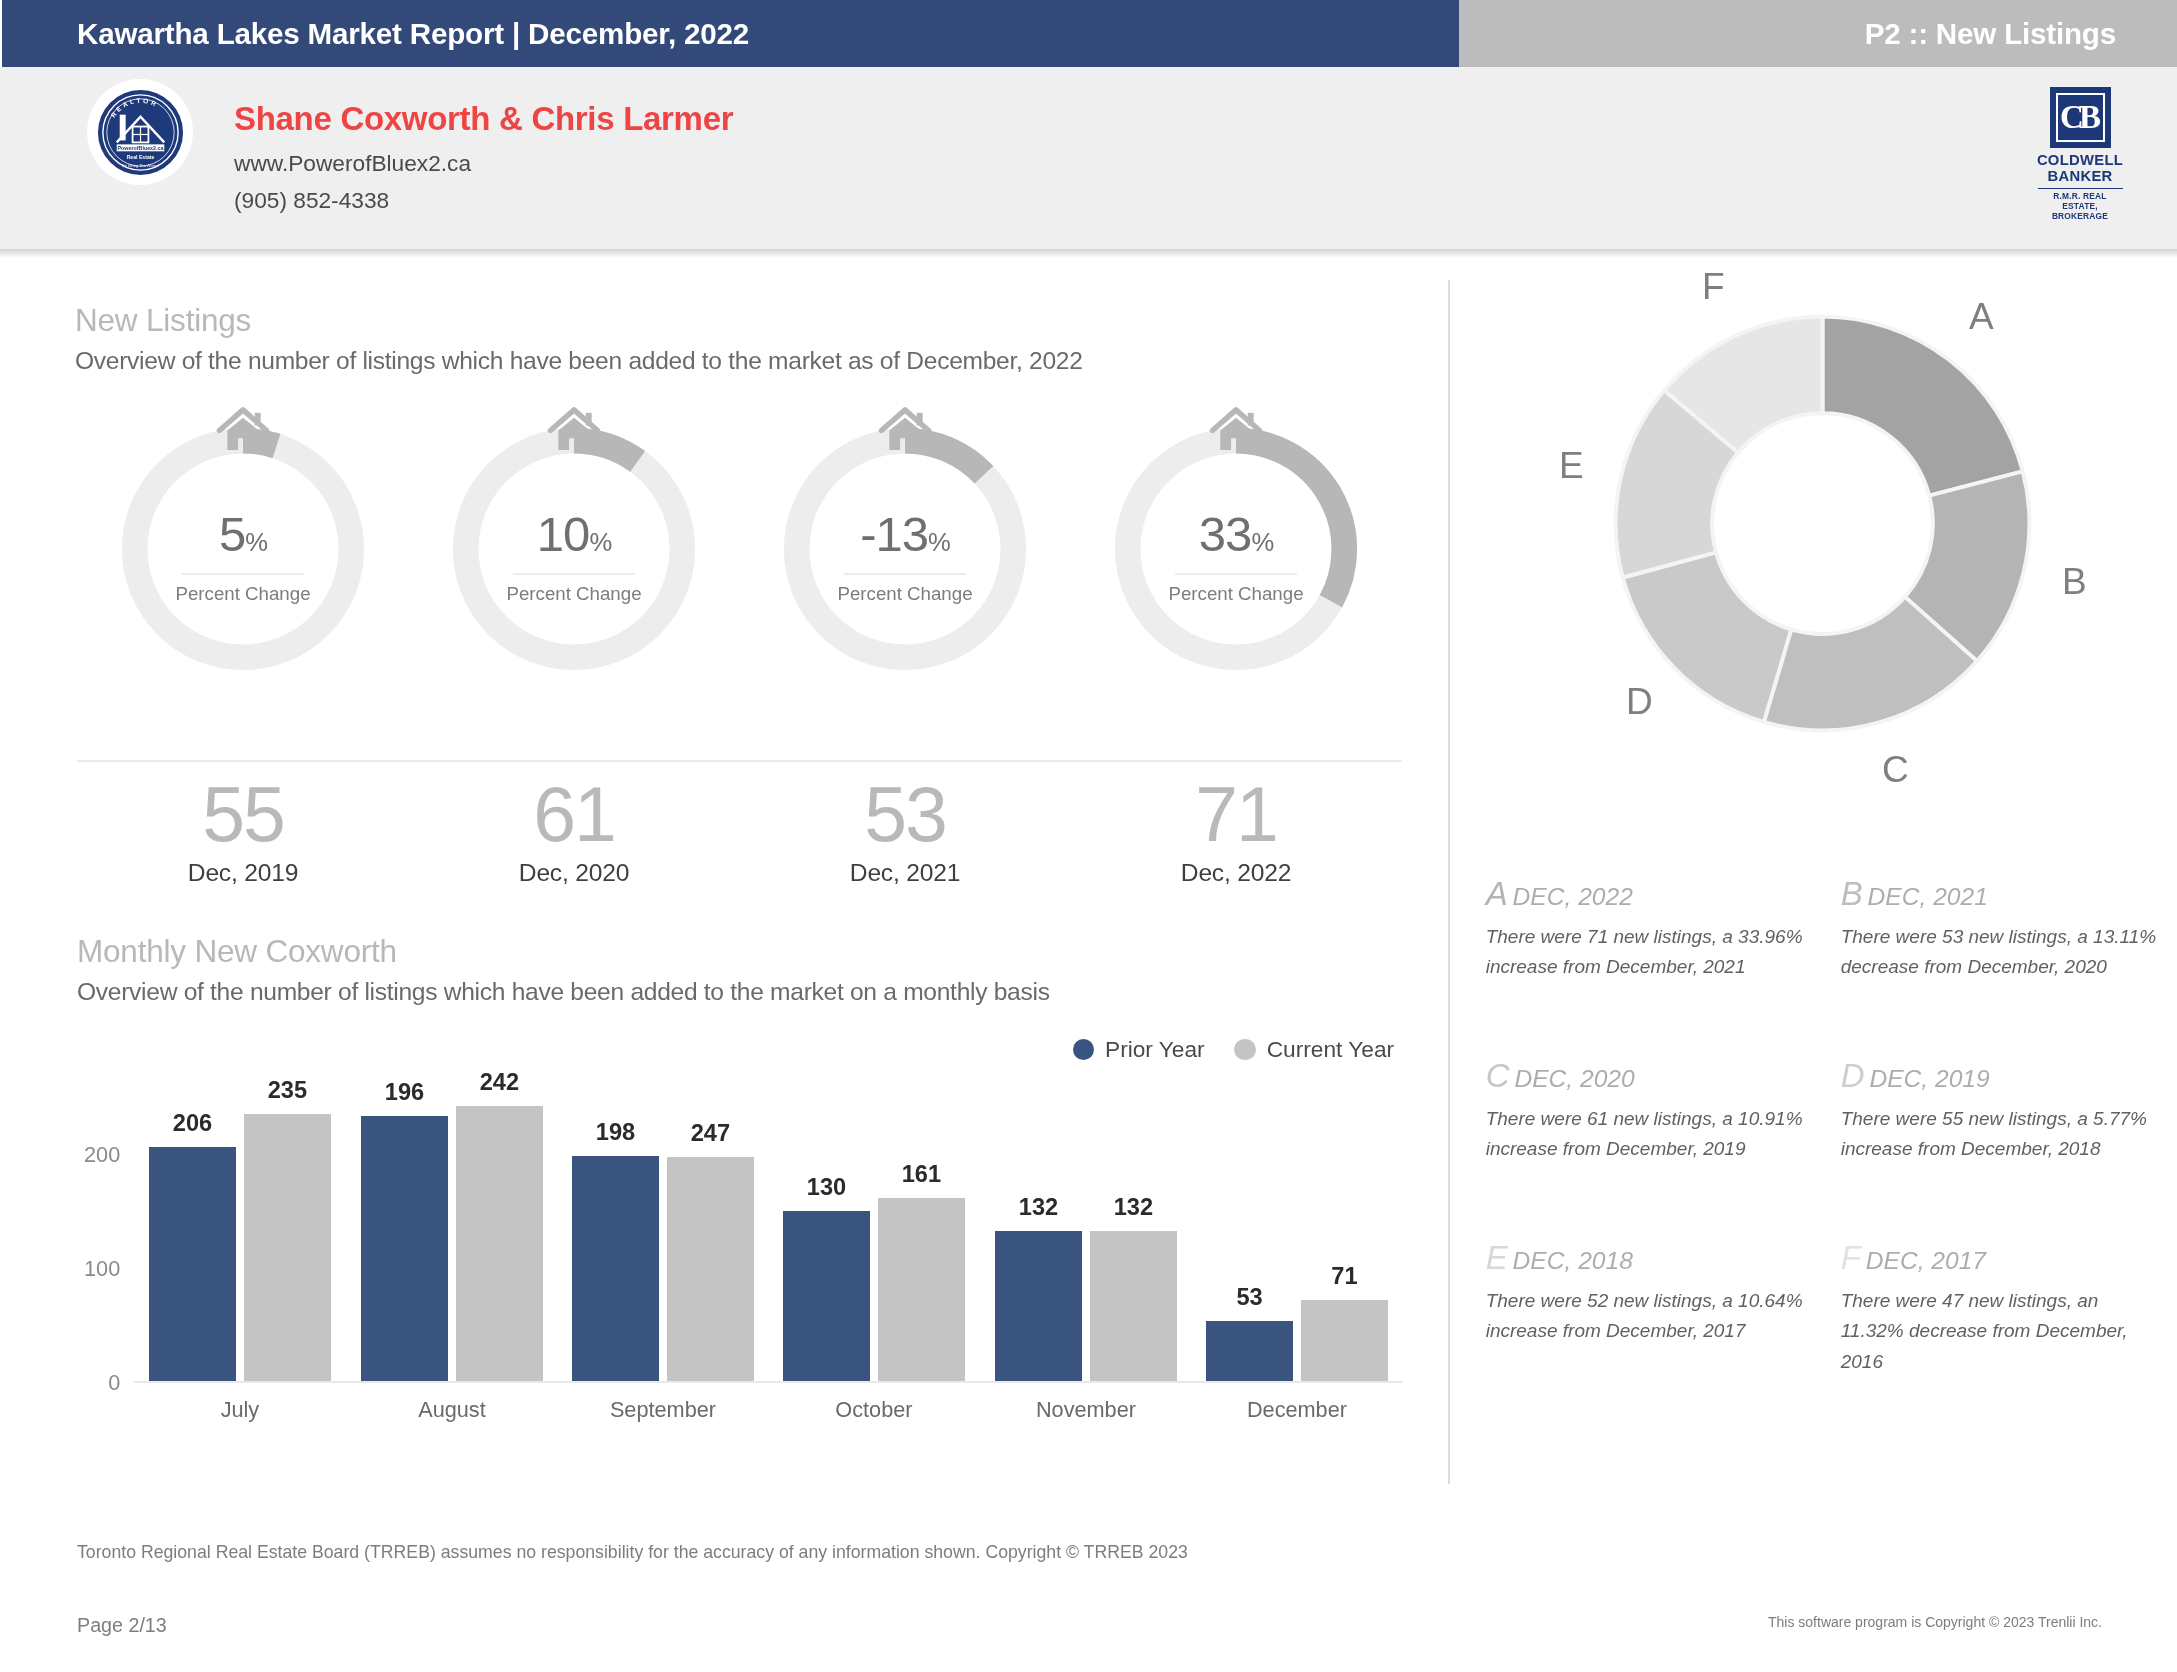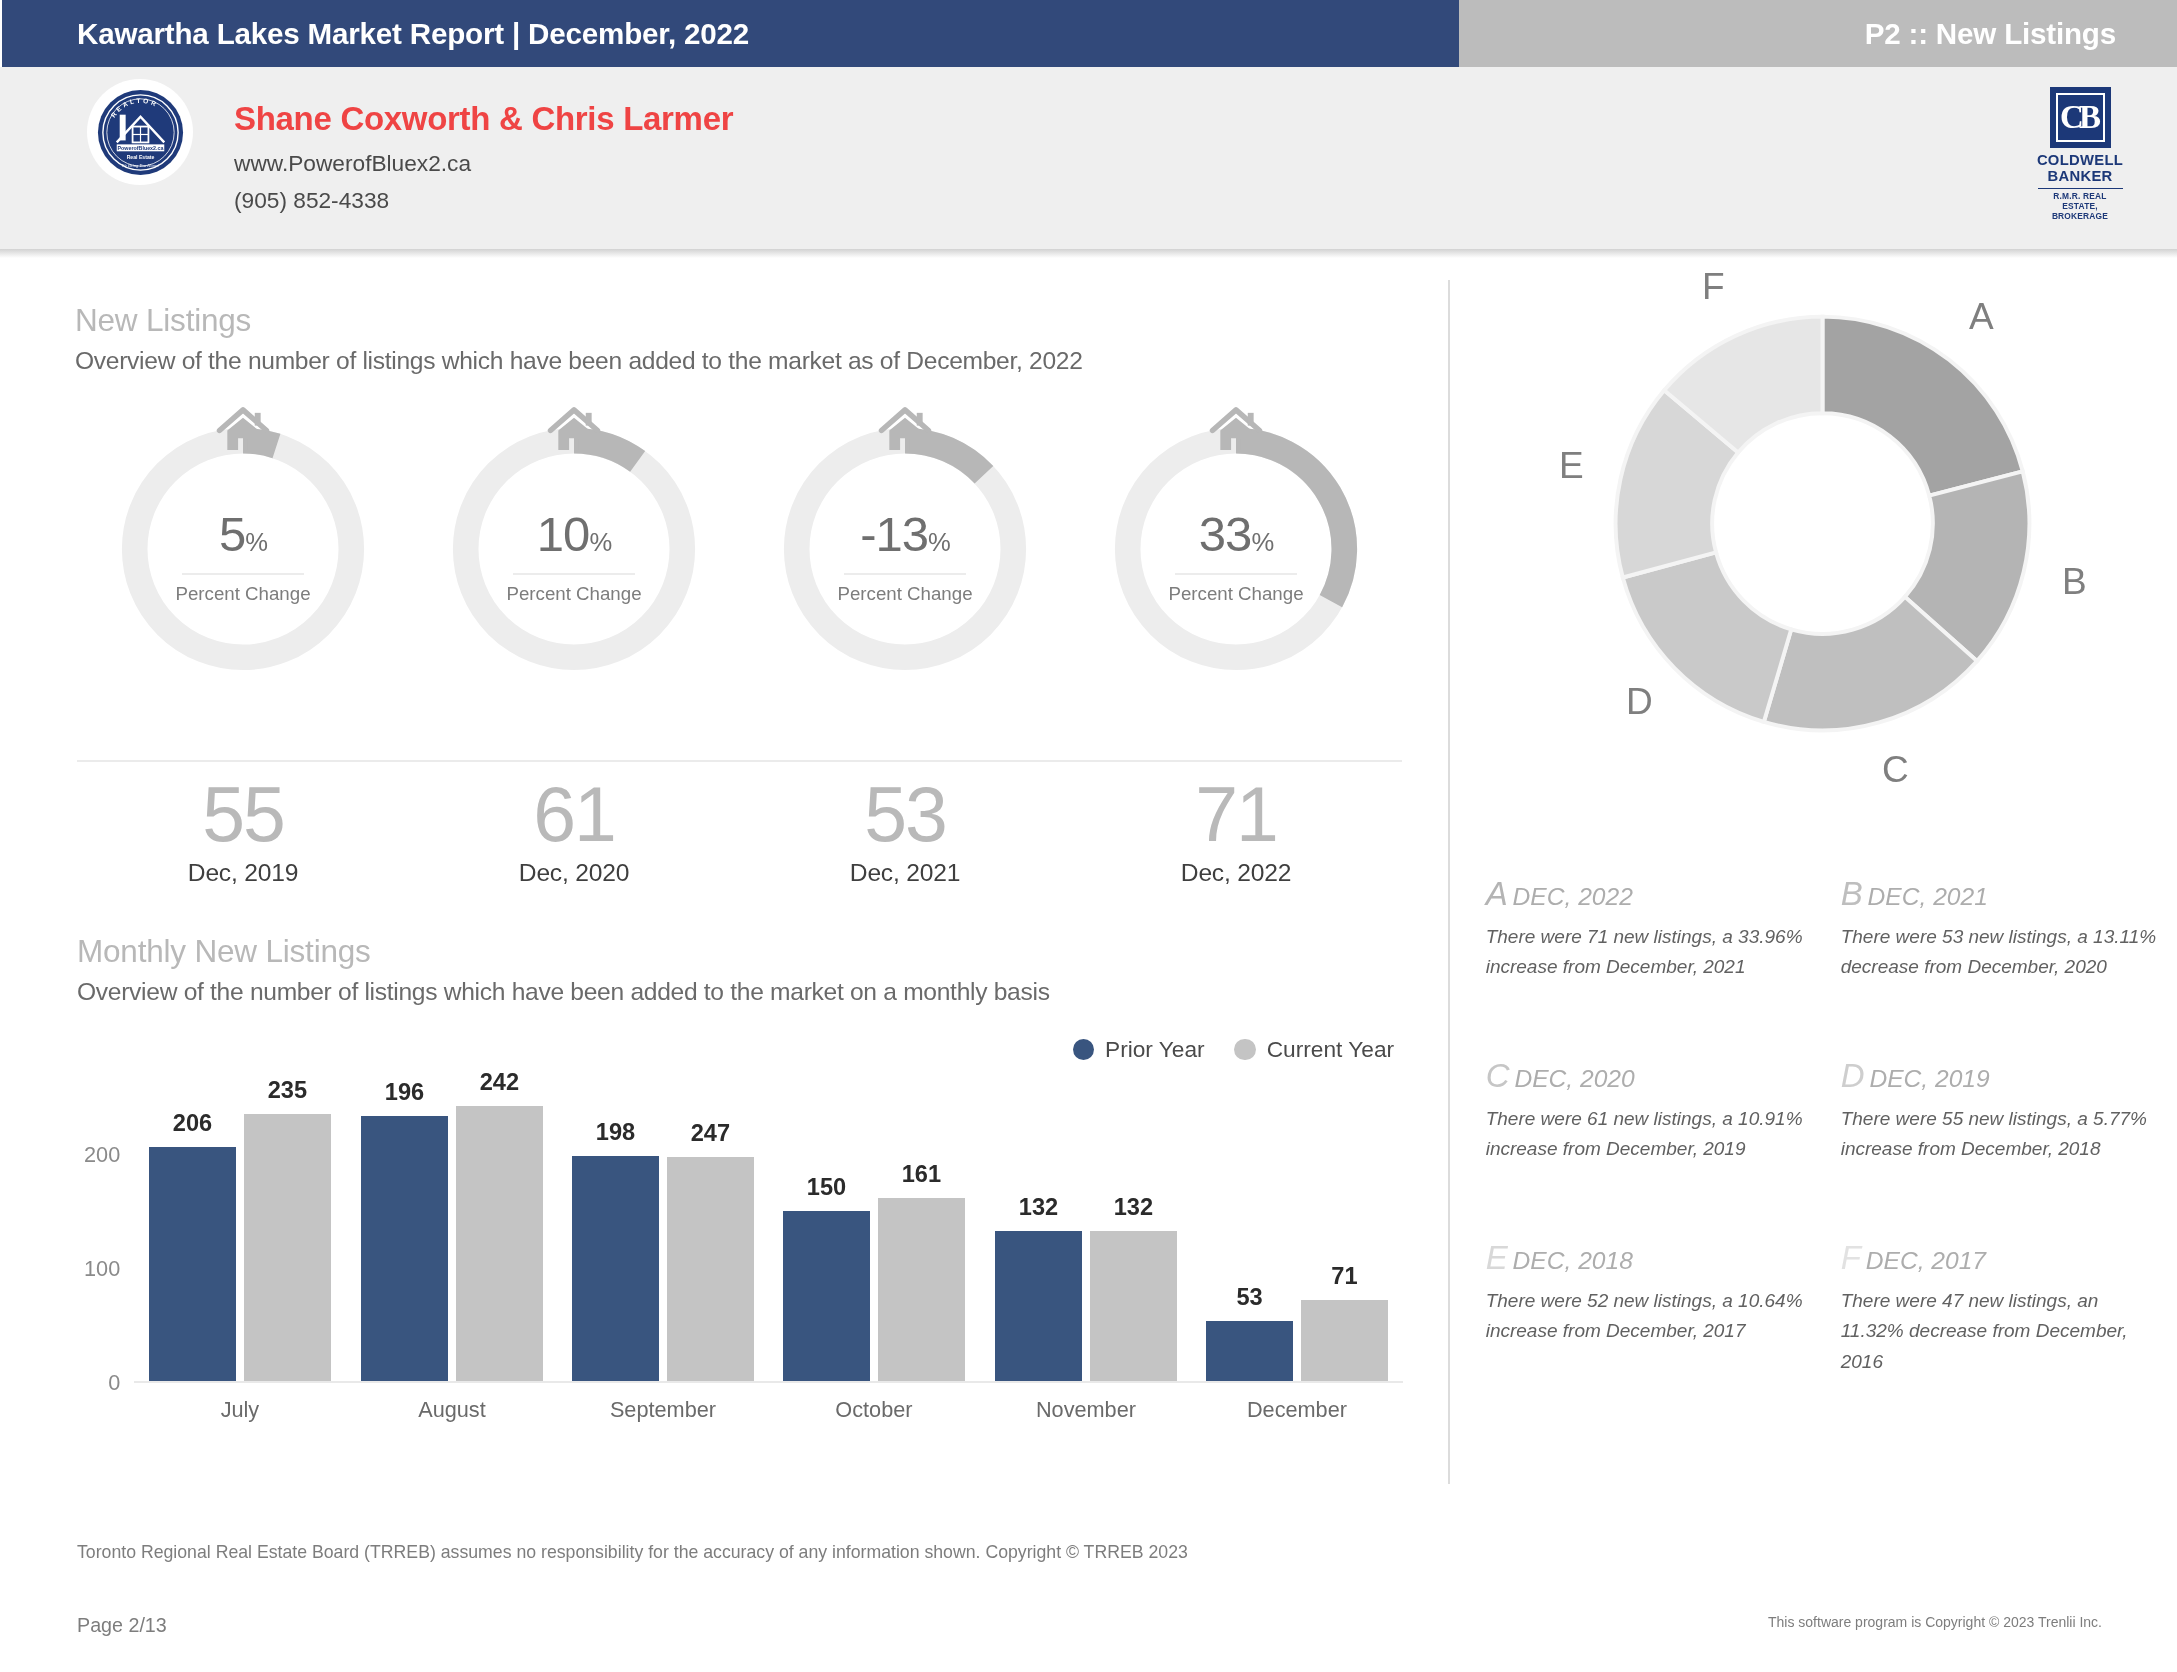--- a/index.html
+++ b/index.html
@@ -321,21 +321,21 @@
           <div class="total-num">53</div>
           <div class="total-lab">Dec, 2021</div>
         </div>
         <div class="total-item" style="left: 1031px;">
           <div class="total-num">71</div>
           <div class="total-lab">Dec, 2022</div>
         </div>
       </div>
 
     <div class="monthly-head">
-      <div class="sec-title">Monthly New Listings</div>
+      <div class="sec-title">Monthly New Coxworth</div>
       <div class="sec-sub">Overview of the number of listings which have been added to the market on a monthly basis</div>
     </div>
 
     <div class="barchart">
       <div class="bc-legend">
           <div class="bc-leg">
             <span class="bc-dot" style="background:#39557f"></span>
             <span class="bc-leg-txt">Prior Year</span>
           </div>
           <div class="bc-leg">
@@ -370,21 +370,21 @@
             <div class="bc-bar" style="height: 225px; background: rgb(57, 85, 127);">
               <span class="bc-bar-val">198</span>
             </div>
             <div class="bc-bar" style="height: 224px; background: rgb(196, 196, 196);">
               <span class="bc-bar-val">247</span>
             </div>
             <span class="bc-xlab">September</span>
           </div>
           <div class="bc-group" style="left: 649px;">
             <div class="bc-bar" style="height: 170px; background: rgb(57, 85, 127);">
-              <span class="bc-bar-val">150</span>
+              <span class="bc-bar-val">130</span>
             </div>
             <div class="bc-bar" style="height: 183px; background: rgb(196, 196, 196);">
               <span class="bc-bar-val">161</span>
             </div>
             <span class="bc-xlab">October</span>
           </div>
           <div class="bc-group" style="left: 861px;">
             <div class="bc-bar" style="height: 150px; background: rgb(57, 85, 127);">
               <span class="bc-bar-val">132</span>
             </div>

